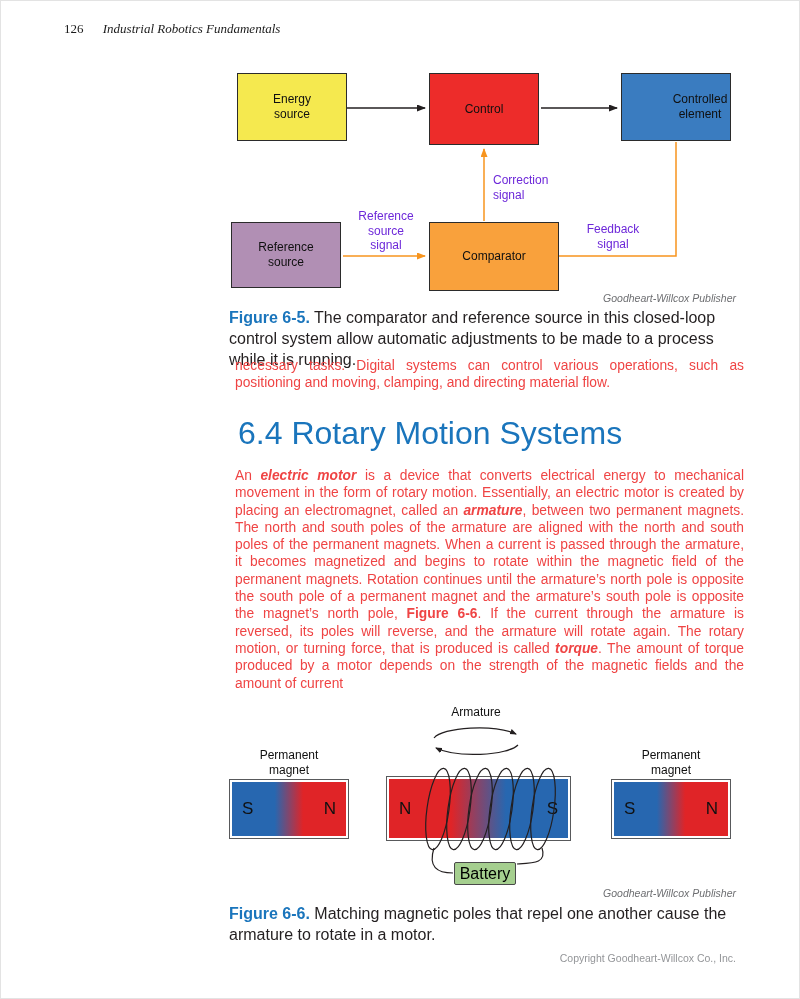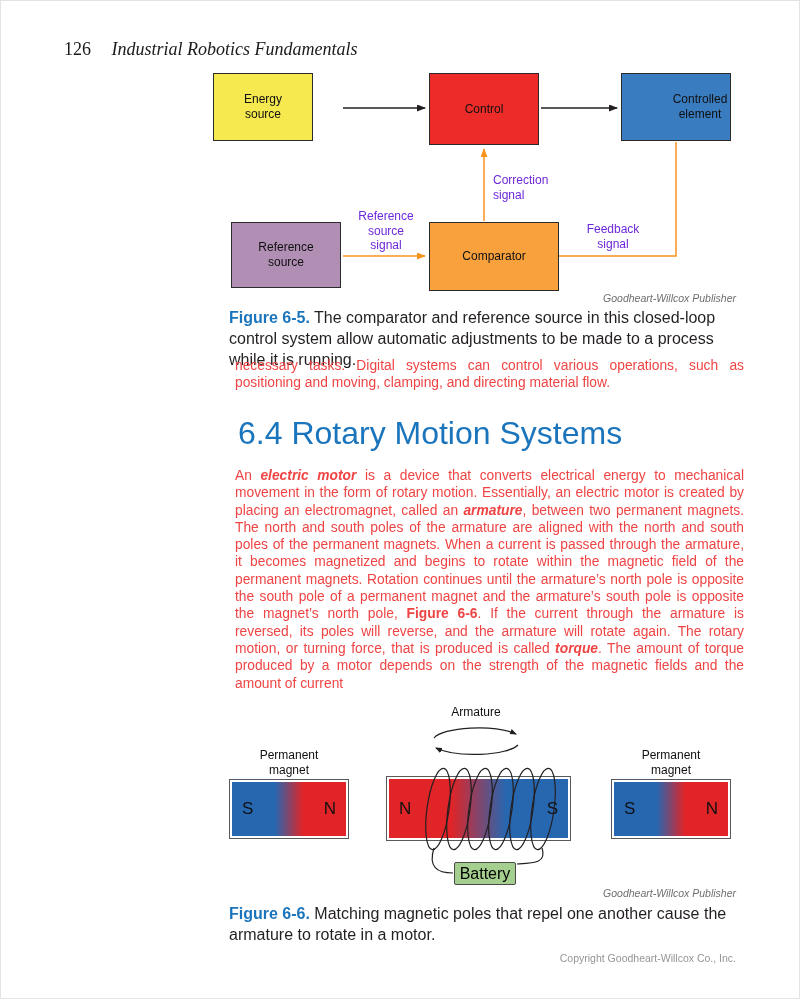--- a/index.html
+++ b/index.html
@@ -3,32 +3,32 @@
 <meta charset="utf-8">
 <style>
   * { margin:0; padding:0; box-sizing:border-box; }
   html,body { background:#ffffff; }
   .page {
     position:relative; width:800px; height:999px; background:#fff;
     font-family:"Liberation Sans", sans-serif; color:#231f20;
     overflow:hidden; border:1px solid #e3e3e3;
   }
   
-  .header { position:absolute; left:63px; top:38px; font-family:"Liberation Serif", serif; font-size:18px; color:#1a1a1a; }
+  .header { position:absolute; left:63px; top:20px; font-family:"Liberation Serif", serif; font-size:13px; color:#1a1a1a; }
   .pagenum { font-style:normal; margin-right:16px; }
   .booktitle { font-style:italic; }
   
   .fig5 { position:absolute; left:0; top:68px; width:800px; height:232px; }
   .fig5 svg, .fig6 svg { position:absolute; left:0; top:0; pointer-events:none; }
   .fbox {
     position:absolute; border:1.6px solid #2b2b2b;
     display:flex; align-items:center; justify-content:center;
     text-align:center; font-size:12px; line-height:1.25; white-space:pre-line; color:#101010;
   }
-  .box-energy     { left:212px; top:4px;   width:100px; height:68px; background:var(--box_yellow,#f5e94f); }
+  .box-energy     { left:236px; top:4px;   width:110px; height:68px; background:var(--box_yellow,#f5e94f); }
   .box-control    { left:428px; top:4px;   width:110px; height:72px; background:var(--box_red,#ed2c2a); }
   .box-controlled { left:620px; top:4px;   width:110px; height:68px; background:var(--box_blue,#3a7cc0);padding-left:48px; }
   .box-reference  { left:230px; top:153px; width:110px; height:66px; background:var(--box_mauve,#b18fb4); }
   .box-comparator { left:428px; top:153px; width:130px; height:69px; background:var(--box_orange,#f9a13c); }
   .siglabel { position:absolute; font-size:12px; line-height:1.22; white-space:pre-line; color:#6d28d9; }
   .sig-reference  { left:337px; top:140px; width:96px; text-align:center; }
   .sig-correction { left:492px; top:104px; text-align:left; }
   .sig-feedback   { left:570px; top:153px; width:84px; text-align:center; }
   
   .credit { position:absolute; right:63px; font-style:italic; font-size:10.5px; color:#6d6e71; }

